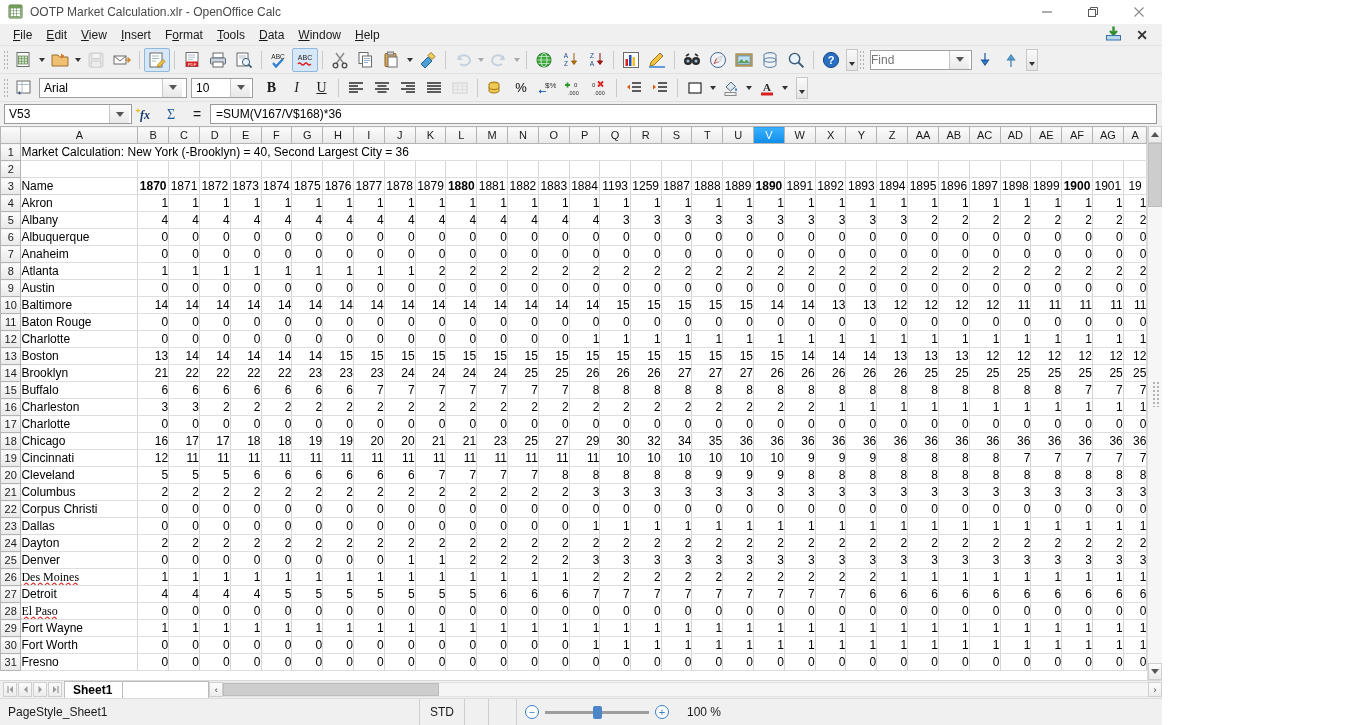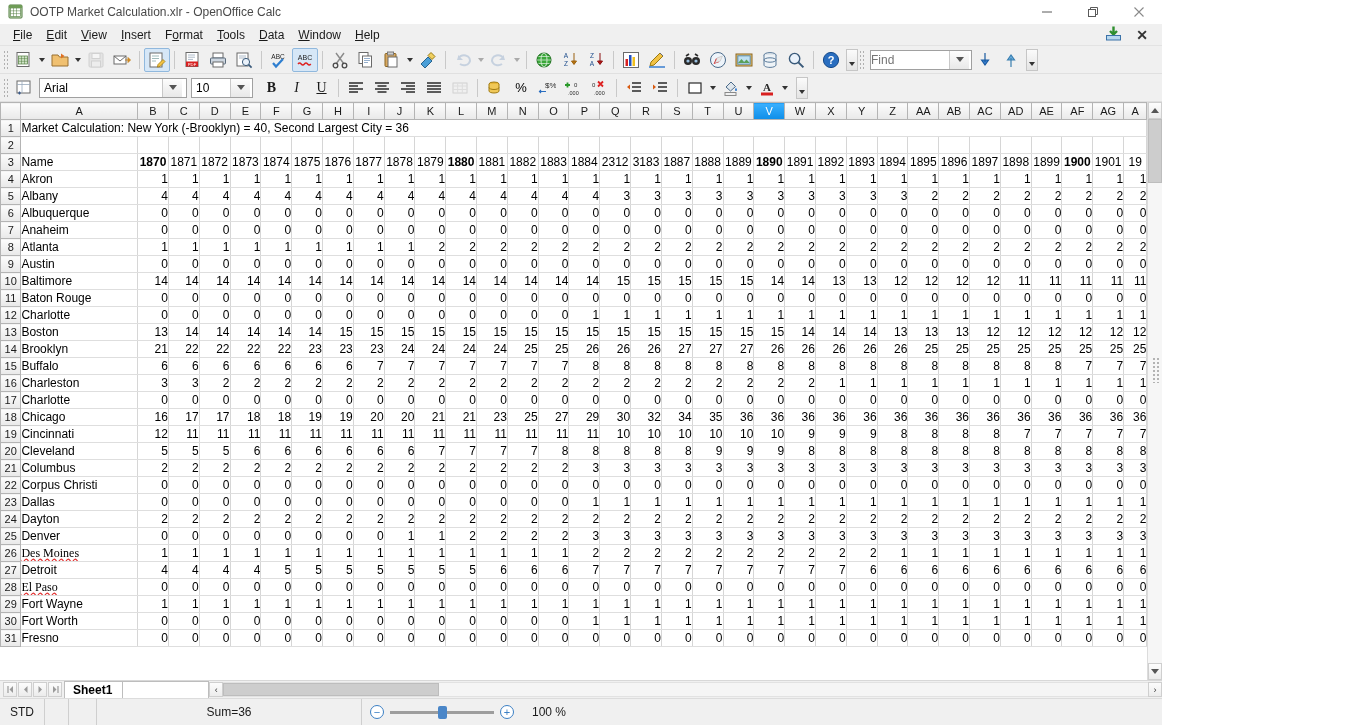--- a/index.html
+++ b/index.html
@@ -552,20 +552,43 @@
     <div class="tbtn">
       <svg width="18" height="18" viewBox="0 0 18 18">
           <text x="9" y="12" font-size="11" fill="#2a2a2a" text-anchor="middle" font-family="Liberation Serif, serif" font-weight="bold">A</text>
           <rect x="3" y="13.5" width="12" height="3" fill="#d82020"></rect>
         </svg>
       </div>
     <div class="tdrop"></div>
     <div class="tmore" style="margin-left:6px"></div>
   </div>
 
+  <div class="formulabar">
+    <div class="namebox">
+      <input readonly="" value="V53" style="">
+      <div class="cbdd"></div>
+    </div>
+    <div class="fbicon">
+      <svg width="20" height="18" viewBox="0 0 20 18">
+          <text x="10" y="14" font-size="12" fill="#1a3a6a" text-anchor="middle" font-family="Liberation Serif, serif" font-style="italic" font-weight="bold">fx</text>
+          <path d="M3 3l.8 1.8L5.6 5.6 3.8 6.4 3 8.2 2.2 6.4.4 5.6l1.8-.8z" fill="#f0c020"></path>
+        </svg>
+    </div>
+    <div class="fbicon">
+      <svg width="20" height="18" viewBox="0 0 20 18">
+          <text x="10" y="14" font-size="14" fill="#1a5a9a" text-anchor="middle" font-family="Liberation Serif, serif">Σ</text>
+        </svg>
+    </div>
+    <div class="fbicon">
+      <span style="font-size:14px;color:#1a1a1a">=</span>
+    </div>
+    <div class="finput">
+      <input readonly="" value="=SUM(V167/V$168)*36" style="">
+    </div>
+  </div>
 
   <div class="gridwrap">
     <div class="gridarea">
       <div class="gridmain">
         <table class="sheet" id="sheet-table">
             <tbody>
               <tr>
                 <th class="corner"></th>
                 <th class="colhead" style="width:170px">A</th>
                 <th class="colhead" style="width:35px">B</th>
@@ -654,22 +677,22 @@
                 <td class="cell yr">1875</td>
                 <td class="cell yr">1876</td>
                 <td class="cell yr">1877</td>
                 <td class="cell yr">1878</td>
                 <td class="cell yr">1879</td>
                 <td class="cell yr b pbreak">1880</td>
                 <td class="cell yr">1881</td>
                 <td class="cell yr">1882</td>
                 <td class="cell yr">1883</td>
                 <td class="cell yr">1884</td>
-                <td class="cell yr">2312</td>
-                <td class="cell yr">3183</td>
+                <td class="cell yr">1193</td>
+                <td class="cell yr">1259</td>
                 <td class="cell yr">1887</td>
                 <td class="cell yr">1888</td>
                 <td class="cell yr">1889</td>
                 <td class="cell yr b pbreak">1890</td>
                 <td class="cell yr">1891</td>
                 <td class="cell yr">1892</td>
                 <td class="cell yr">1893</td>
                 <td class="cell yr">1894</td>
                 <td class="cell yr">1895</td>
                 <td class="cell yr">1896</td>
@@ -1762,24 +1785,24 @@
         <div class="hsb">‹</div>
         <div class="hstrack">
           <div class="hsthumb"></div>
         </div>
         <div class="hsb">›</div>
       </div>
     </div>
   </div>
 
   <div class="statusbar">
+    <div class="sb" style="width:420px">PageStyle_Sheet1</div>
     <div class="sb" style="width:45px;justify-content:center">STD</div>
     <div class="sb" style="width:24px"></div>
     <div class="sb" style="width:28px"></div>
-    <div class="sb" style="width:265px;justify-content:center">Sum=36</div>
     <div class="sb nb zoomwrap">
       <div class="zbtn">−</div>
       <div class="ztrack">
         <div class="zthumb"></div>
       </div>
       <div class="zbtn">+</div>
     </div>
     <div class="sb nb" style="padding-left:10px">100 %</div>
   </div>
 </div>

